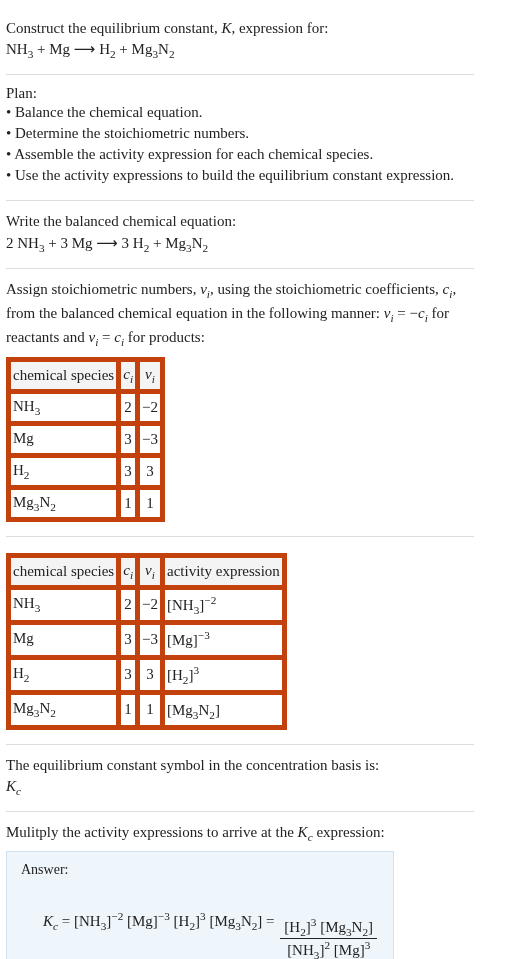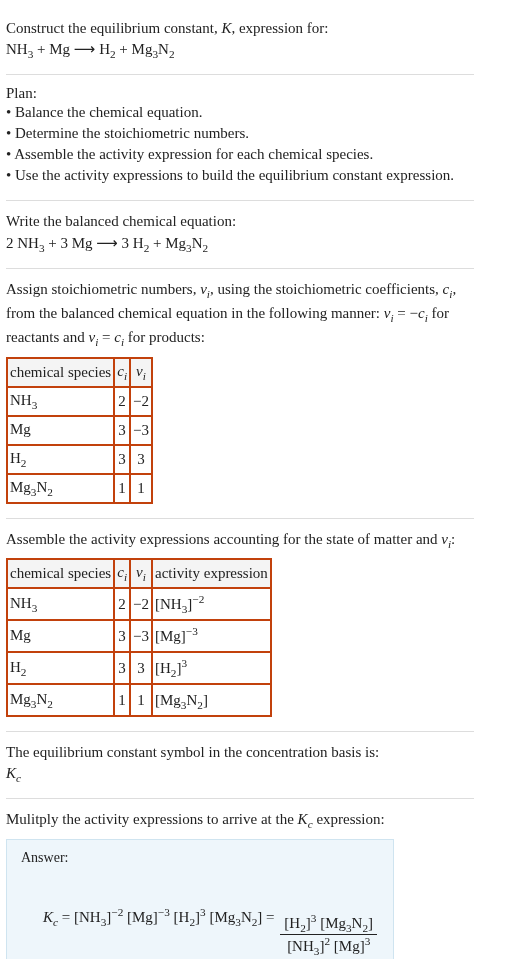--- a/index.html
+++ b/index.html
@@ -32,39 +32,39 @@
   .sup { vertical-align: super; font-size: 0.75em; }
   .plan-title { font-size: 15px; }
   .bullets { font-size: 15px; line-height: 1.4; }
   .paragraph { font-size: 15px; line-height: 1.4; }
   table.dt {
     border-collapse: collapse;
     margin-top: 6px;
     font-size: 15px;
   }
   table.dt th, table.dt td {
-    border: 2px solid #c2410c;
+    border: 5px solid #c2410c;
     padding: 4px 2px;
     text-align: left;
     white-space: nowrap;
   }
   table.dt th {
     background: #f4f4f4;
     font-weight: normal;
   }
   table.dt td.center, table.dt th.center { text-align: center; }
   .answer-box {
     background: #eef6fb;
     border: 1px solid #cfe4f0;
     padding: 10px 14px 14px 14px;
     margin-top: 6px;
     display: inline-block;
     font-size: 15px;
   }
-  .answer-box .label { font-size: 14px; margin-bottom: 14px; }
+  .answer-box .label { font-size: 14px; margin-bottom: 6px; }
   .frac {
     display: inline-block;
     vertical-align: middle;
     text-align: center;
     margin: 0 2px;
   }
   .frac .num { display: block; padding: 0 4px; border-bottom: 1px solid #222; margin-top: 32px; }
   .frac .den { display: block; padding: 0 4px; }
   .ital { font-style: italic; }
   .kc-expr { white-space: nowrap; }
@@ -129,23 +129,20 @@
       <tr>
         <td><span>Mg</span><span class="sub">3</span><span>N</span><span class="sub">2</span></td>
         <td class="center">1</td>
         <td class="center">1</td>
       </tr>
     </tbody>
       </table>
   </div>
 
   <div class="block">
-    <div class="paragraph">
-      <span>Assemble the activity expressions accounting for the state of matter and </span><span class="ital">ν</span><span class="sub ital">i</span><span>:</span>
-    </div>
     <table class="dt">
       <tbody>
           <tr>
         <th>chemical species</th>
         <th class="center"><span class="ital">c</span><span class="sub ital">i</span></th>
         <th class="center"><span class="ital">ν</span><span class="sub ital">i</span></th>
         <th>activity expression</th>
       </tr>
       <tr>
         <td><span>NH</span><span class="sub">3</span><span></span><span class="sub"></span></td>

